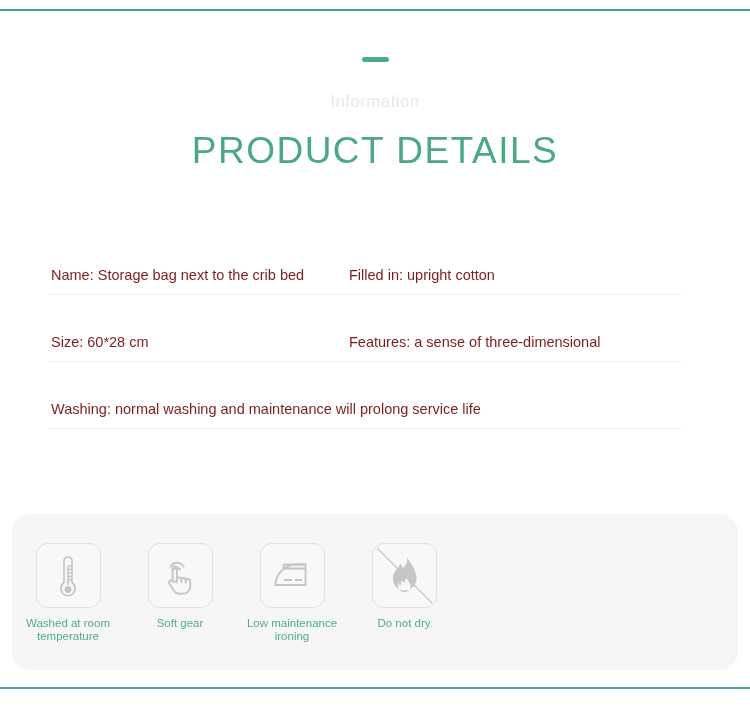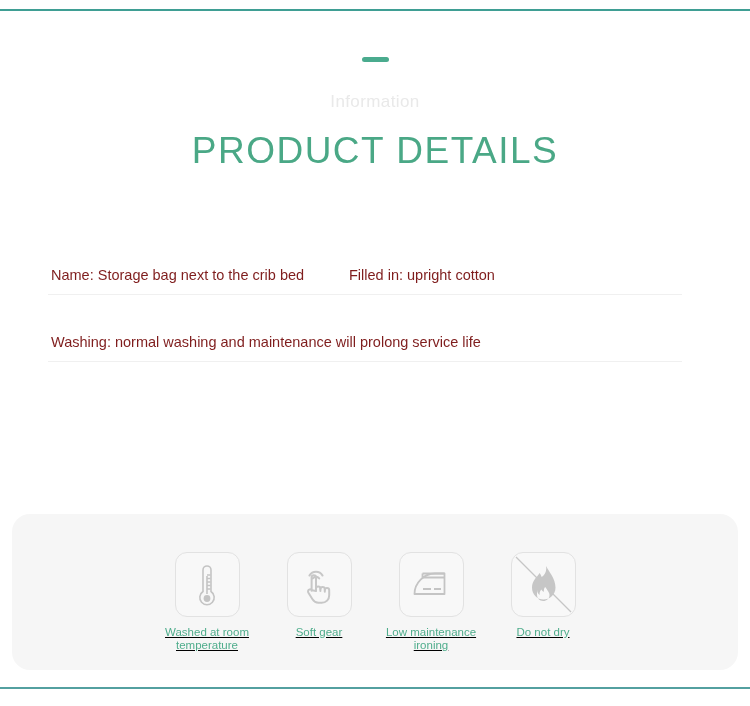--- a/index.html
+++ b/index.html
@@ -114,29 +114,28 @@
     left: 12px;
     top: 514px;
     width: 726px;
     height: 156px;
     background: #f6f6f6;
     border-radius: 18px;
   }
   .care-items {
     position: absolute;
     left: 0;
-    top: 16px;
+    top: 7px;
     width: 726px;
     height: 156px;
     display: flex;
-    justify-content: center;
+    justify-content: flex-start;
     align-items: flex-start;
     padding-top: 22px;
     box-sizing: border-box;
-    text-decoration: underline;
   }
   .care-item {
     width: 112px;
     display: flex;
     flex-direction: column;
     align-items: center;
   }
   .care-icon-box {
     width: 65px;
     height: 65px;
@@ -174,20 +173,24 @@
     <div class="header-title">PRODUCT DETAILS</div>
   </div>
 
   <div class="spec-table">
 
     <div class="spec-row">
       <div class="spec-cell col-a">Name: Storage bag next to the crib bed</div>
       <div class="spec-cell col-b">Filled in: upright cotton</div>
     </div>
 
+    <div class="spec-row">
+      <div class="spec-cell col-a">Size: 60*28 cm</div>
+      <div class="spec-cell col-b">Features: a sense of three-dimensional</div>
+    </div>
 
 
     <div class="spec-row">
       <div class="spec-cell full">Washing: normal washing and maintenance will prolong service life</div>
     </div>
 
   </div>
 
   <div class="care-card">
     <div class="care-items">

